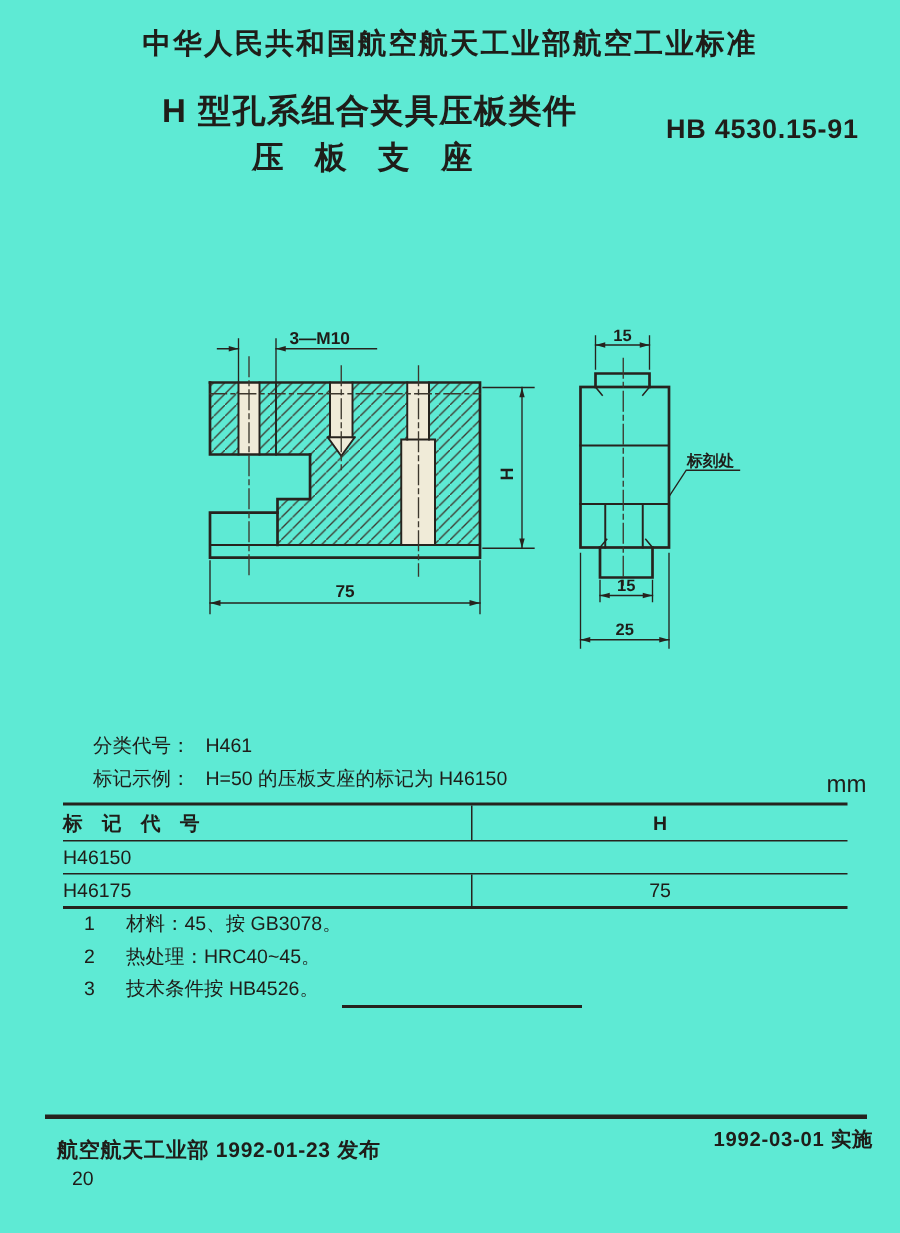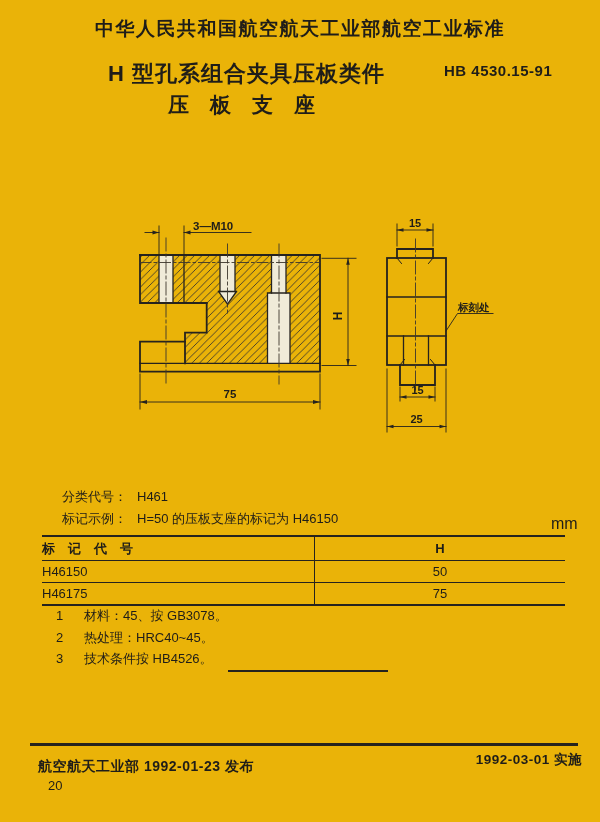--- a/index.html
+++ b/index.html
@@ -1,21 +1,21 @@
 <!DOCTYPE html>
 <html><head>
 <meta charset="utf-8">
 <style>
   html,body{margin:0;padding:0;}
   body{width:600px;height:822px;background:#e8e4d2;font-family:"Liberation Sans",sans-serif;}
-  .page{position:relative;width:600px;height:822px;background:#eab308;color:#1f1d19;overflow:hidden;}
+  .page{position:relative;width:600px;height:822px;background:#5eead4;color:#1f1d19;overflow:hidden;}
   .abs{position:absolute;}
   .doc-header{top:16px;left:0;right:0;text-align:center;font-size:19px;font-weight:700;letter-spacing:1.5px;}
   .doc-title{top:59px;left:108px;font-size:22px;font-weight:700;letter-spacing:1px;}
-  .std-no{top:62px;left:444px;font-size:15px;font-weight:700;letter-spacing:.5px;}
+  .std-no{top:76px;left:444px;font-size:18px;font-weight:700;letter-spacing:.5px;}
   .doc-subtitle{top:91px;left:168px;font-size:21px;font-weight:700;}
   .class-block{top:474px;left:62px;font-size:13px;line-height:22px;font-weight:500;margin-top:12px;}
   .class-row span{display:inline-block;}
   .class-row .lbl{margin-right:10px;}
   .unit-label{top:515px;left:551px;font-size:16px;font-weight:400;}
   .spec-table{top:535px;left:42px;width:523px;border-top:2.5px solid #26231e;border-bottom:2.5px solid #26231e;font-size:13px;}
   .t-row{display:flex;align-items:center;}
   .t-head{height:23px;border-bottom:1.5px solid #26231e;font-weight:600;}
   .t-r1{height:21px;border-bottom:1px solid #26231e;}
   .t-r2{height:21px;}
@@ -165,21 +165,20 @@
 
   <div class="abs unit-label">mm</div>
 
   <div class="abs spec-table">
     <div class="t-row t-head">
       <div class="c1">标　记　代　号</div>
       <div class="c2">H</div>
     </div>
     <div class="t-row t-r1">
       <div class="c1">H46150</div>
-      <div class="c2">50</div>
     </div>
     <div class="t-row t-r2">
       <div class="c1">H46175</div>
       <div class="c2">75</div>
     </div>
   </div>
 
   <div class="abs notes">
     <div class="note-row">
       <span class="note-num">1</span>

